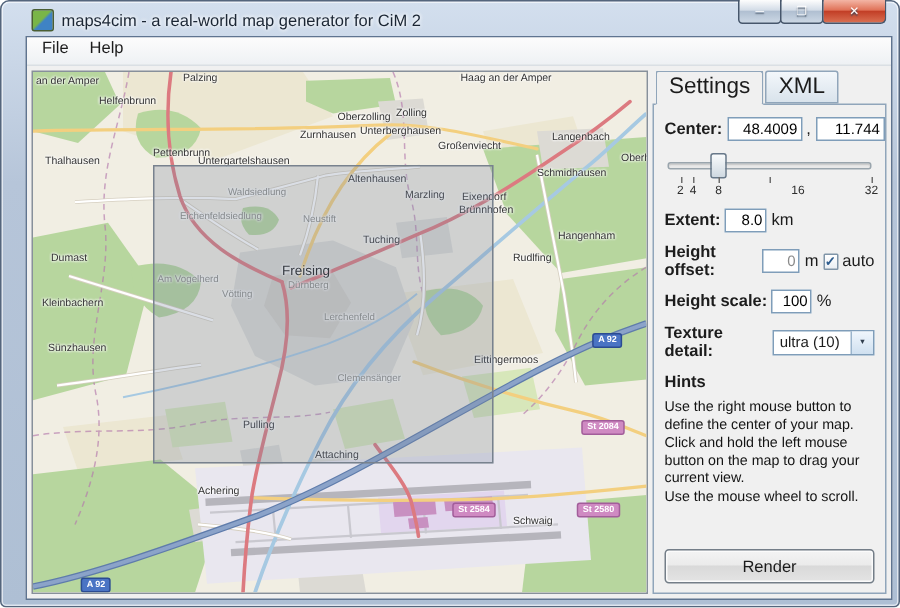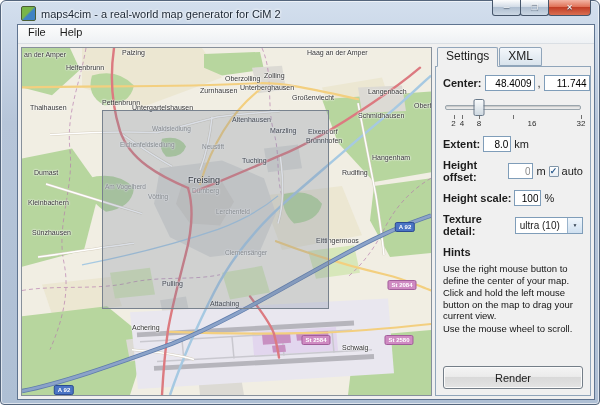--- a/index.html
+++ b/index.html
@@ -30,21 +30,21 @@
   .map-label.city{font-size:9px;color:#191919;}
   .map-label.district{font-size:6.5px;color:#8b8b85;}
   .badge{position:absolute;transform:translate(-50%,-50%);font-size:6px;font-weight:bold;color:#fff;
     padding:1px 3px;border-radius:2px;line-height:1;white-space:nowrap;}
   .badge.a{background:#4a74c4;border:1px solid #2b4b92;}
   .badge.st{background:#cf8ac2;border:1px solid #a25d9a;}
   .selection{position:absolute;background:rgba(120,134,158,.27);border:1px solid #78828e;}
   
   .panel{flex:1;min-width:0;display:flex;flex-direction:column;font-size:11px;color:#1c1c1c;}
   .tabs{display:flex;align-items:flex-end;padding-left:2px;position:relative;z-index:2;}
-  .tab{font-size:12px;padding:1px 8px 2px;border:1px solid #90a5ba;border-radius:2px 2px 0 0;margin-right:1px;
+  .tab{font-size:15px;padding:1px 8px 2px;border:1px solid #90a5ba;border-radius:2px 2px 0 0;margin-right:1px;
     background:linear-gradient(#f3f7fb,#d9e3ec);}
   .tab.active{background:#f0f0f0;border-bottom:1px solid #f0f0f0;margin-bottom:-1px;padding-bottom:3px;}
   .tab-content{flex:1;min-height:0;border:1px solid #90a5ba;background:#f0f0f0;padding:8px 7px 6px;display:flex;flex-direction:column;}
   .row{display:flex;align-items:center;gap:3px;margin-bottom:7px;}
   .lbl{font-weight:bold;}
   .txt{box-sizing:border-box;border:1px solid #7f9db9;background:#fff;height:16px;font-family:"Liberation Sans",sans-serif;
     font-size:10px;padding:0 2px;text-align:right;}
   .txt.dim{color:#8a8a8a;}
   .lat{width:50px;text-align:right;} .lon{width:46px;} .w-ext{width:28px;} .w-off{width:25px;} .w-scale{width:27px;}
   .slider{position:relative;height:30px;margin:0 2px 8px;flex:0 0 auto;}

